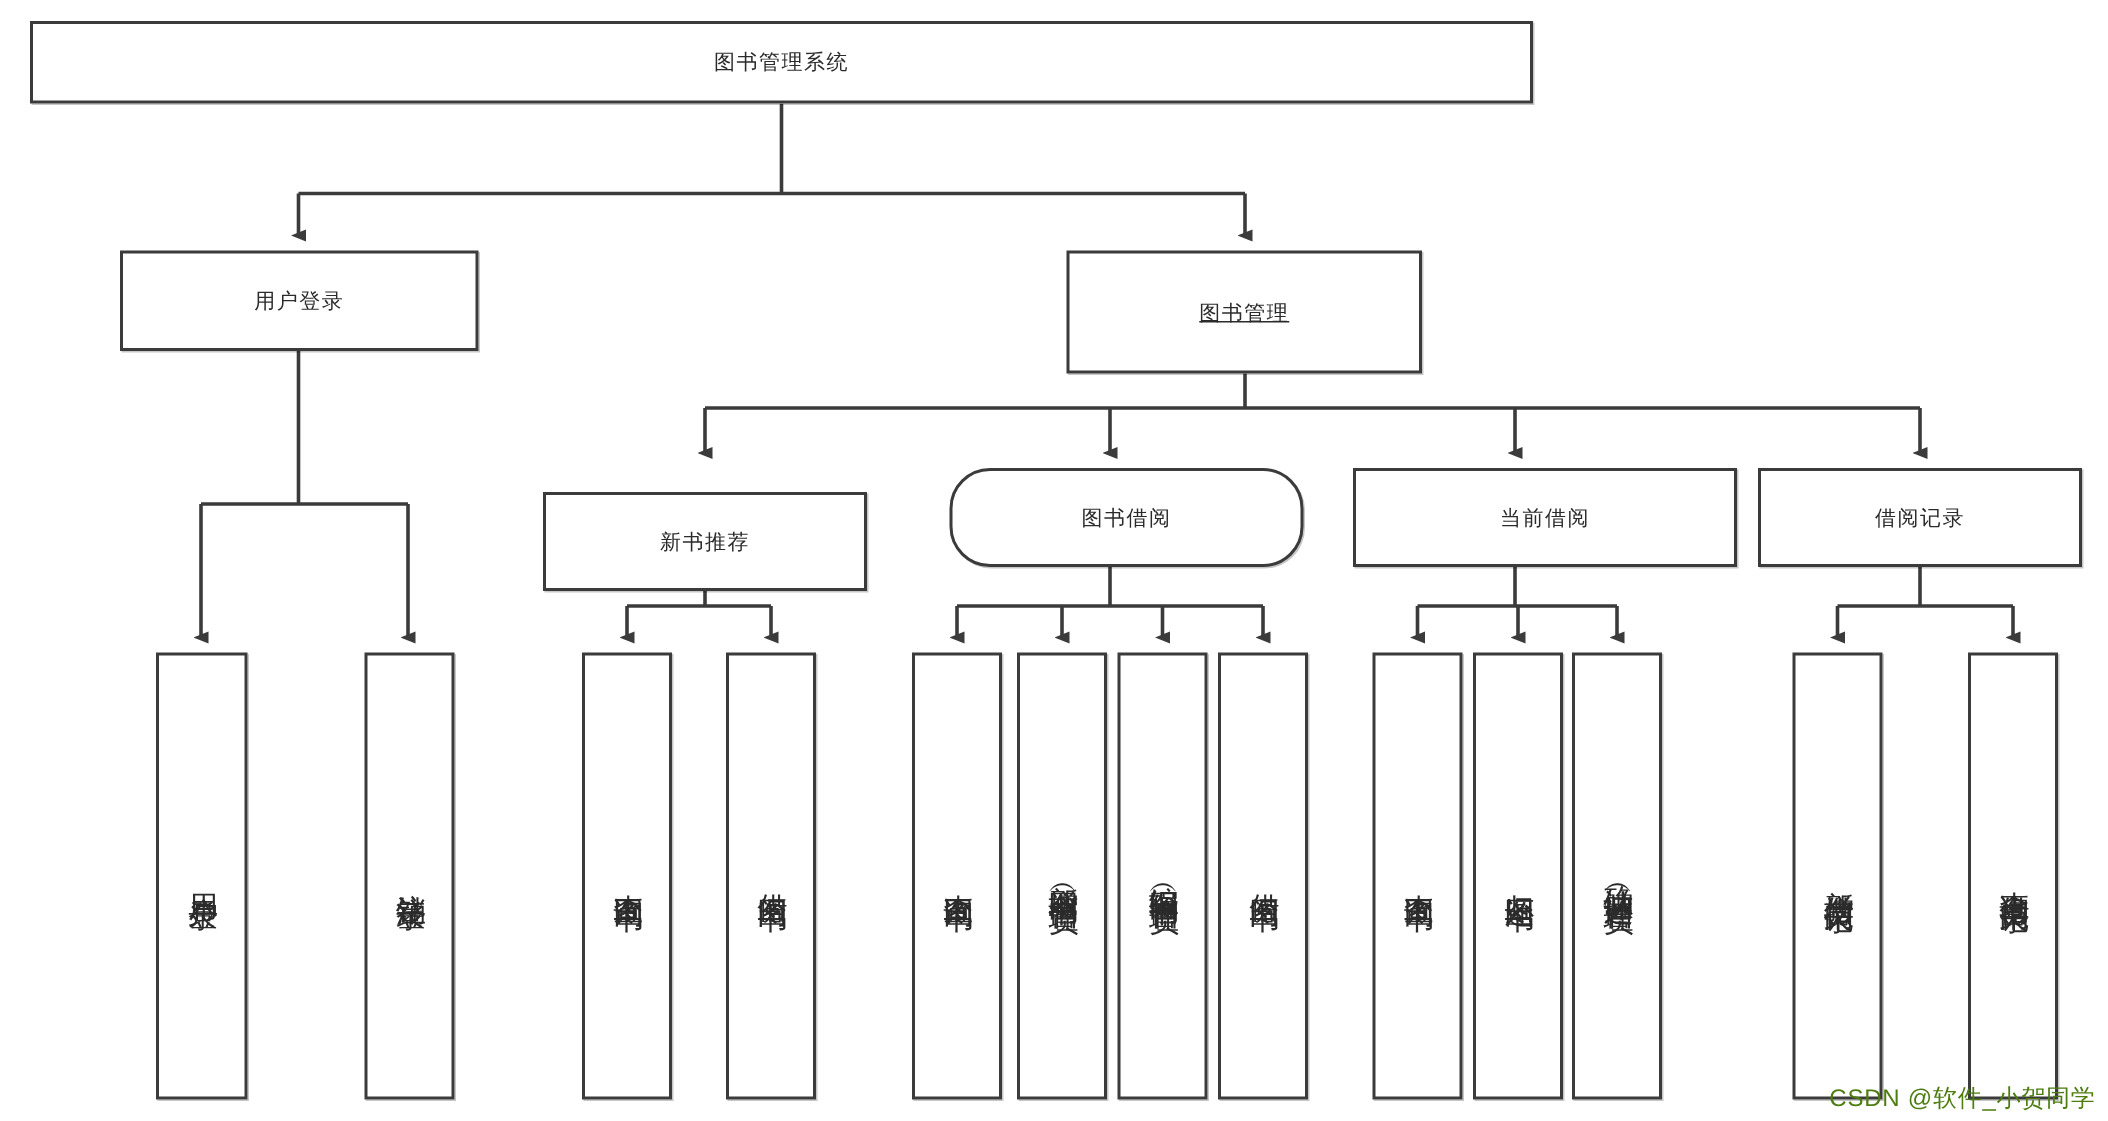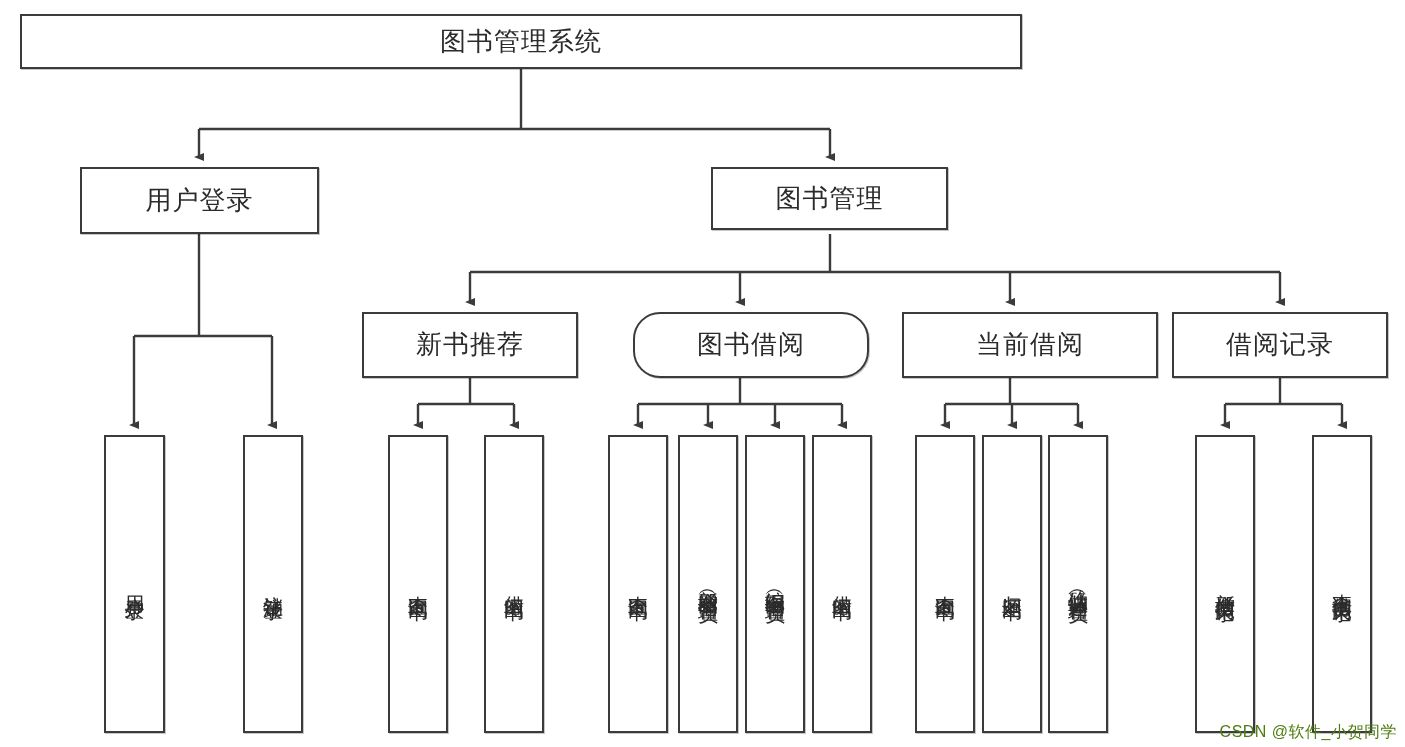--- a/index.html
+++ b/index.html
@@ -31,21 +31,21 @@
     box-sizing: border-box;
     background: #ffffff;
     border: 2px solid #3b3b3b;
     display: flex;
     align-items: center;
     justify-content: center;
     color: #2b2b2b;
     box-shadow: 1px 1px 0 rgba(0,0,0,0.22);
   }
   .node.h {
-    font-size: 26px;
+    font-size: 14px;
     letter-spacing: 1px;
     line-height: 1.2;
   }
   .node.v {
     writing-mode: vertical-rl;
     text-orientation: upright;
     font-size: 20px;
     line-height: 1.25;
     letter-spacing: 2px;
     padding: 6px 0;
@@ -123,25 +123,25 @@
     </g>
   </svg>
 
   <div class="node h" style="left:20px; top:14px; width:1002px; height:55px;">
     <span>图书管理系统</span>
   </div>
 
   <div class="node h" style="left:80px; top:167px; width:239px; height:67px;">
     <span>用户登录</span>
   </div>
-  <div class="node h" style="left:711px; top:167px; width:237px; height:63px;">
+  <div class="node h" style="left:711px; top:167px; width:237px; height:82px;text-decoration:underline;">
     <span>图书管理</span>
   </div>
 
-  <div class="node h" style="left:362px; top:312px; width:216px; height:66px;">
+  <div class="node h" style="left:362px; top:328px; width:216px; height:66px;">
     <span>新书推荐</span>
   </div>
   <div class="node h" style="left:633px; top:312px; width:236px; height:66px;border-radius:27px;">
     <span>图书借阅</span>
   </div>
   <div class="node h" style="left:902px; top:312px; width:256px; height:66px;">
     <span>当前借阅</span>
   </div>
   <div class="node h" style="left:1172px; top:312px; width:216px; height:66px;">
     <span>借阅记录</span>

